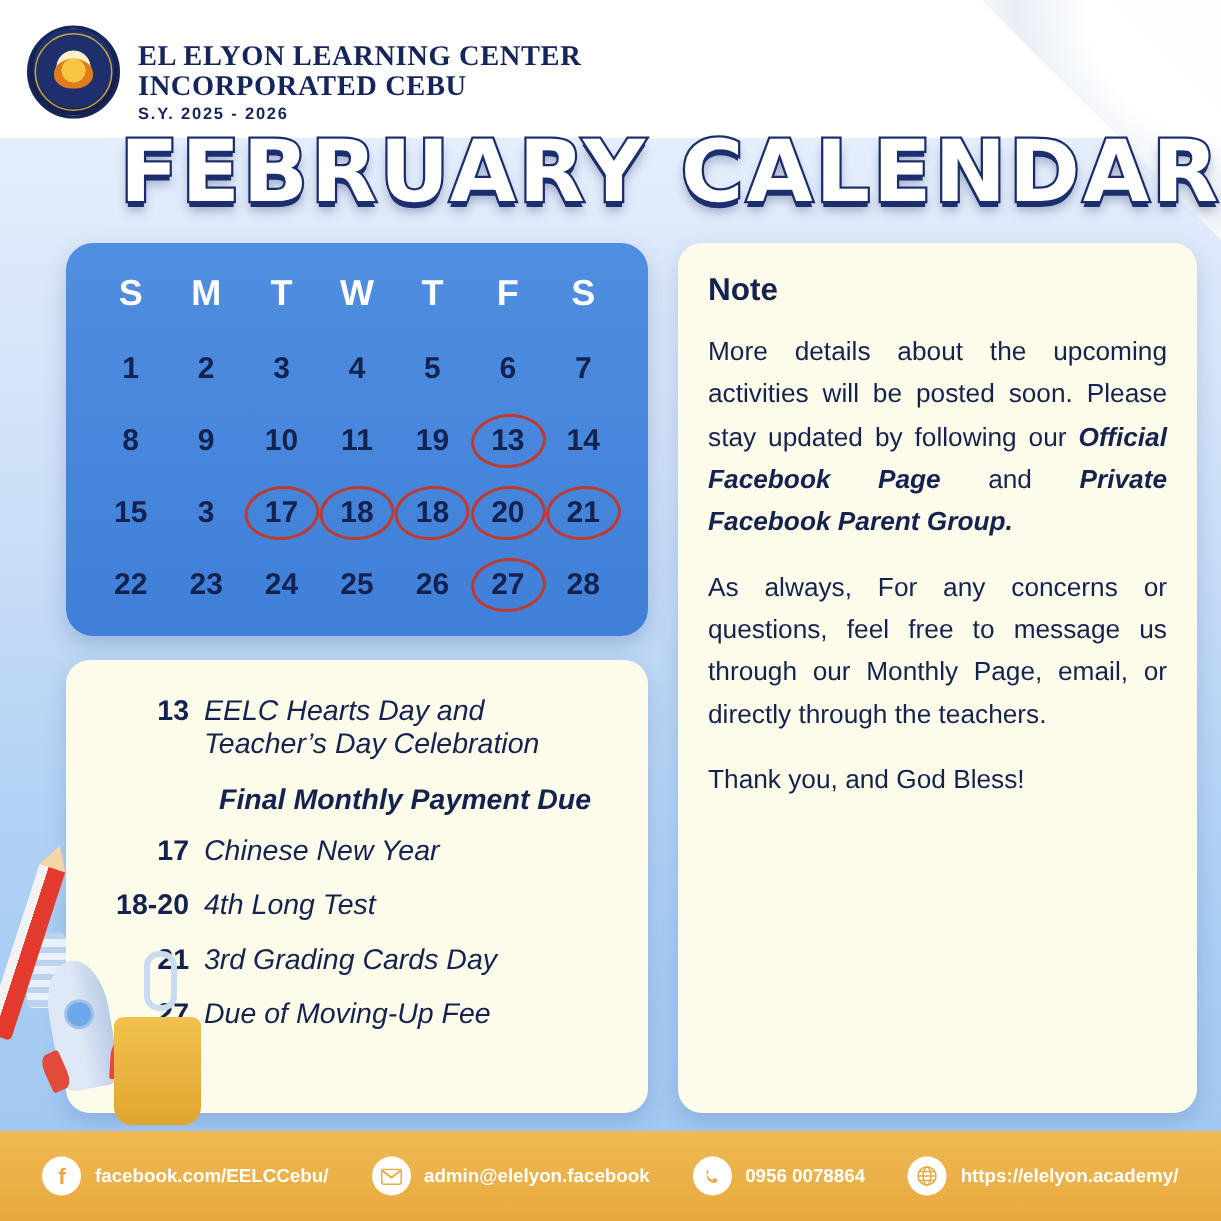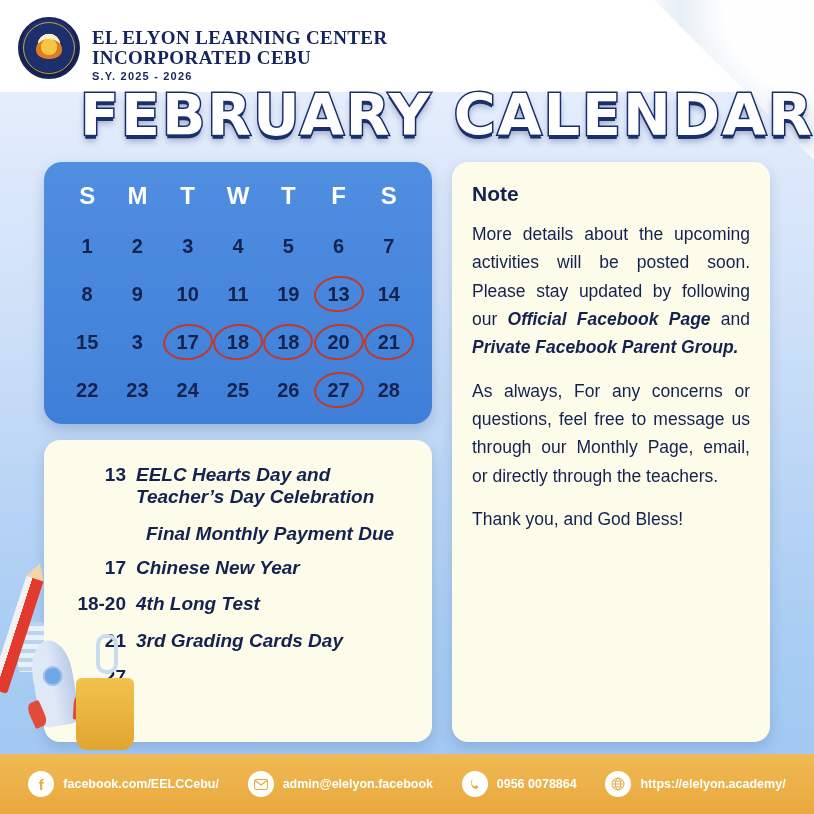--- a/index.html
+++ b/index.html
@@ -104,21 +104,21 @@
     position: absolute; left: 50%; top: 50%;
     width: 46px; height: 32px;
     transform: translate(-50%,-50%) rotate(-5deg);
     border: 2px solid #c0392b;
     border-radius: 50%;
   }
 
   
   .note-card {
     position: absolute; left: 452px; top: 162px;
-    width: 318px; height: 580px;
+    width: 346px; height: 580px;
     background: #fdfbe9;
     border-radius: 16px;
     box-shadow: 0 6px 14px rgba(30,60,120,.18);
     padding: 20px 20px 16px 20px;
     color: #14224f;
   }
   .note-card h3 { font-size: 21px; margin-bottom: 14px; font-weight: bold; }
   .note-card p {
     font-size: 17.5px; line-height: 1.62; text-align: justify;
     text-justify: inter-word; margin-bottom: 15px;
@@ -133,21 +133,21 @@
     border-radius: 16px;
     box-shadow: 0 6px 14px rgba(30,60,120,.18);
     padding: 24px 22px 18px 14px;
     color: #14224f;
   }
   .ev-row { display: flex; align-items: flex-start; margin-bottom: 14px; }
   .ev-date {
     width: 78px; flex: none; text-align: right; padding-right: 10px;
     font-size: 19px; font-weight: bold; line-height: 1.18;
   }
-  .ev-text { font-size: 19px; font-weight: bold; font-style: italic; line-height: 1.18; }
+  .ev-text { font-size: 19px; font-weight: normal; font-style: italic; line-height: 1.18; }
   .ev-sub { margin: 6px 0 0 88px; font-size: 19px; font-weight: bold; font-style: italic; }
 
   
   .footer {
     position: absolute; left: 0; bottom: 0; width: 814px; height: 60px;
     background: linear-gradient(180deg, #f0b953 0%, #e8a93f 100%);
     display: flex; align-items: center; justify-content: space-around;
     padding: 0 14px;
   }
   .fitem { display: flex; align-items: center; gap: 9px; color: #ffffff; font-size: 12.5px; font-weight: bold; }
@@ -296,20 +296,21 @@
     <div class="ev-row">
       <div class="ev-date">18-20</div>
       <div class="ev-text">4th Long Test</div>
     </div>
     <div class="ev-row">
       <div class="ev-date">21</div>
       <div class="ev-text">3rd Grading Cards Day</div>
     </div>
     <div class="ev-row">
       <div class="ev-date">27</div>
+      <div class="ev-text">Due of Moving-Up Fee</div>
     </div>
   </div>
 
   <div class="deco">
     <div class="spring"></div>
     <div class="pencil"></div>
     <div class="rocket">
         <span class="fin l"></span>
         <span class="fin r"></span>
       </div>

